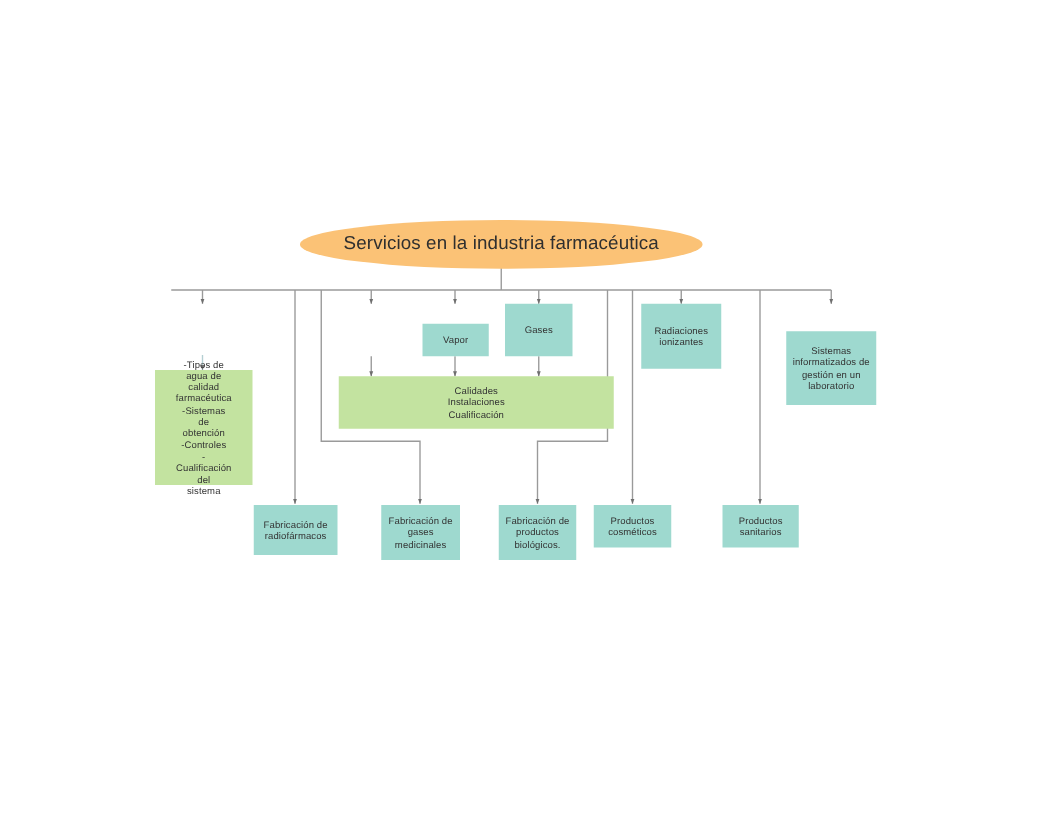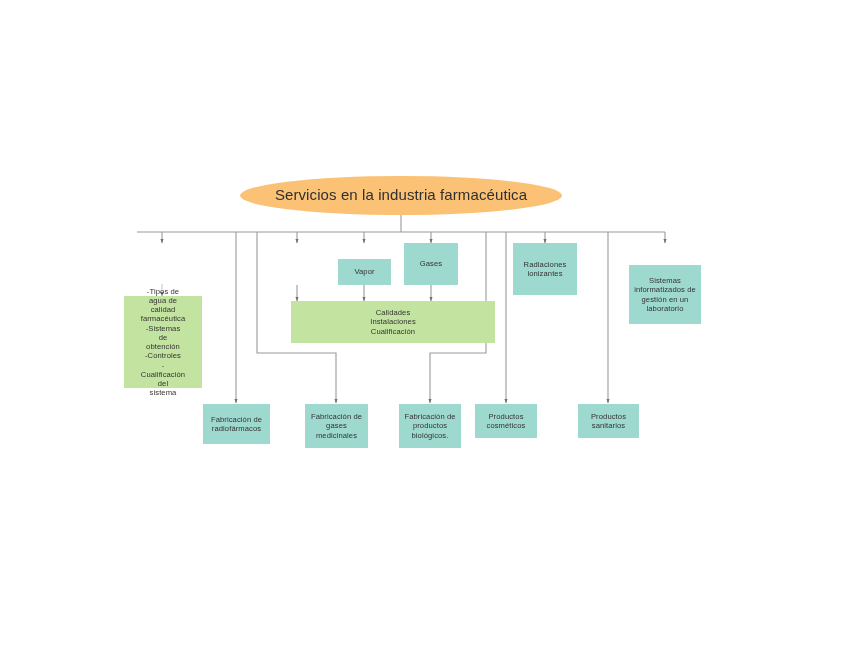--- a/index.html
+++ b/index.html
@@ -118,21 +118,21 @@
 laboratorio</div>
 
   <div class="node green" style="left:124px; top:296px; width:78px; height:92px;">-Tipos de agua de
 calidad farmacéutica
 -Sistemas de
 obtención
 -Controles
 -Cualificación del
 sistema</div>
 
-  <div class="node green" style="left:271px; top:301px; width:204px; height:42px;margin-left:20px;">Calidades
+  <div class="node green" style="left:271px; top:301px; width:220px; height:42px;">Calidades
 Instalaciones
 Cualificación</div>
 
   <div class="node teal" style="left:203px; top:404px; width:67px; height:40px;">Fabricación de
 radiofármacos</div>
 
   <div class="node teal" style="left:305px; top:404px; width:63px; height:44px;">Fabricación de
 gases
 medicinales</div>
 

